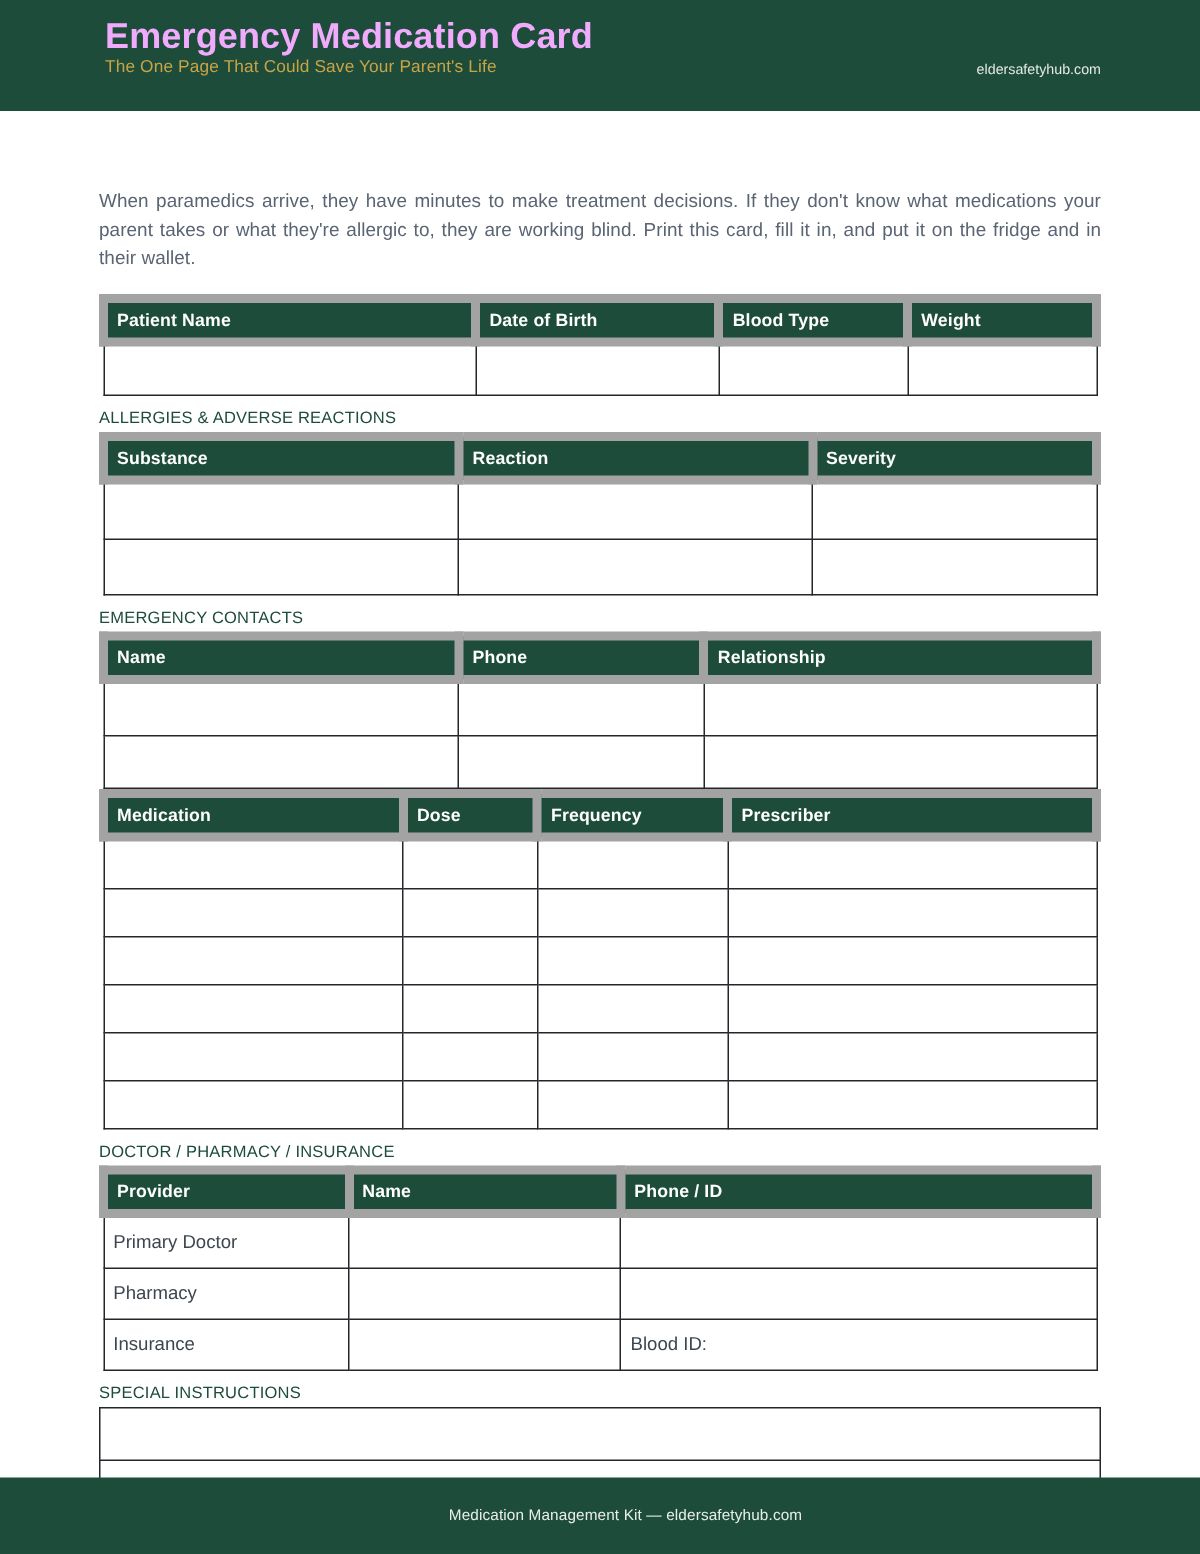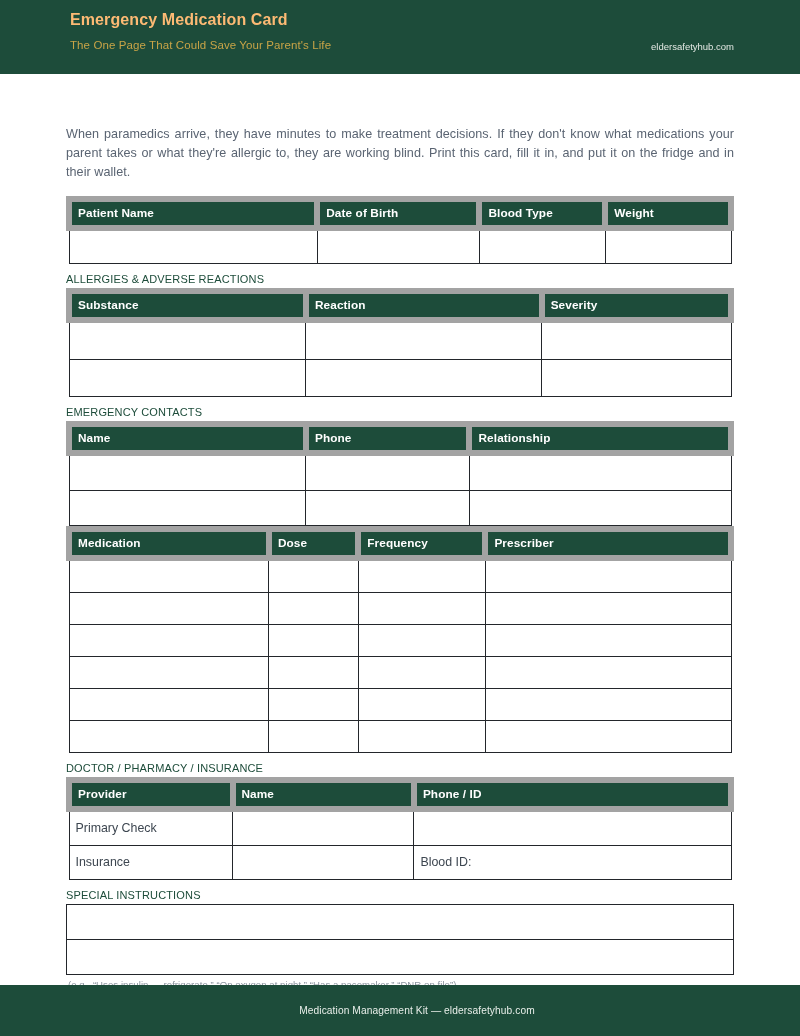--- a/index.html
+++ b/index.html
@@ -27,23 +27,23 @@
     position: absolute;
     left: 70px;
     right: 66px;
     top: 0;
     bottom: 0;
   }
   .header-title {
     position: absolute;
     left: 0;
     top: 11px;
-    font-size: 16px;
+    font-size: 24px;
     font-weight: bold;
-    color: #fdba74;
+    color: #f0abfc;
     letter-spacing: 0.1px;
   }
   .header-subtitle {
     position: absolute;
     left: 0;
     top: 39px;
     font-size: 11.5px;
     color: #c8a447;
     letter-spacing: 0.1px;
   }
@@ -333,21 +333,26 @@
         </colgroup>
       <thead>
         <tr>
           <th>Provider</th>
           <th>Name</th>
           <th>Phone / ID</th>
         </tr>
       </thead>
       <tbody>
         <tr>
-          <td class="row-h-26">Primary Check</td>
+          <td class="row-h-26">Primary Doctor</td>
+          <td class="row-h-26"></td>
+          <td class="row-h-26"></td>
+        </tr>
+        <tr>
+          <td class="row-h-26">Pharmacy</td>
           <td class="row-h-26"></td>
           <td class="row-h-26"></td>
         </tr>
         <tr>
           <td class="row-h-26">Insurance</td>
           <td class="row-h-26"></td>
           <td class="row-h-26">Blood ID:</td>
         </tr>
       </tbody>
     </table>

